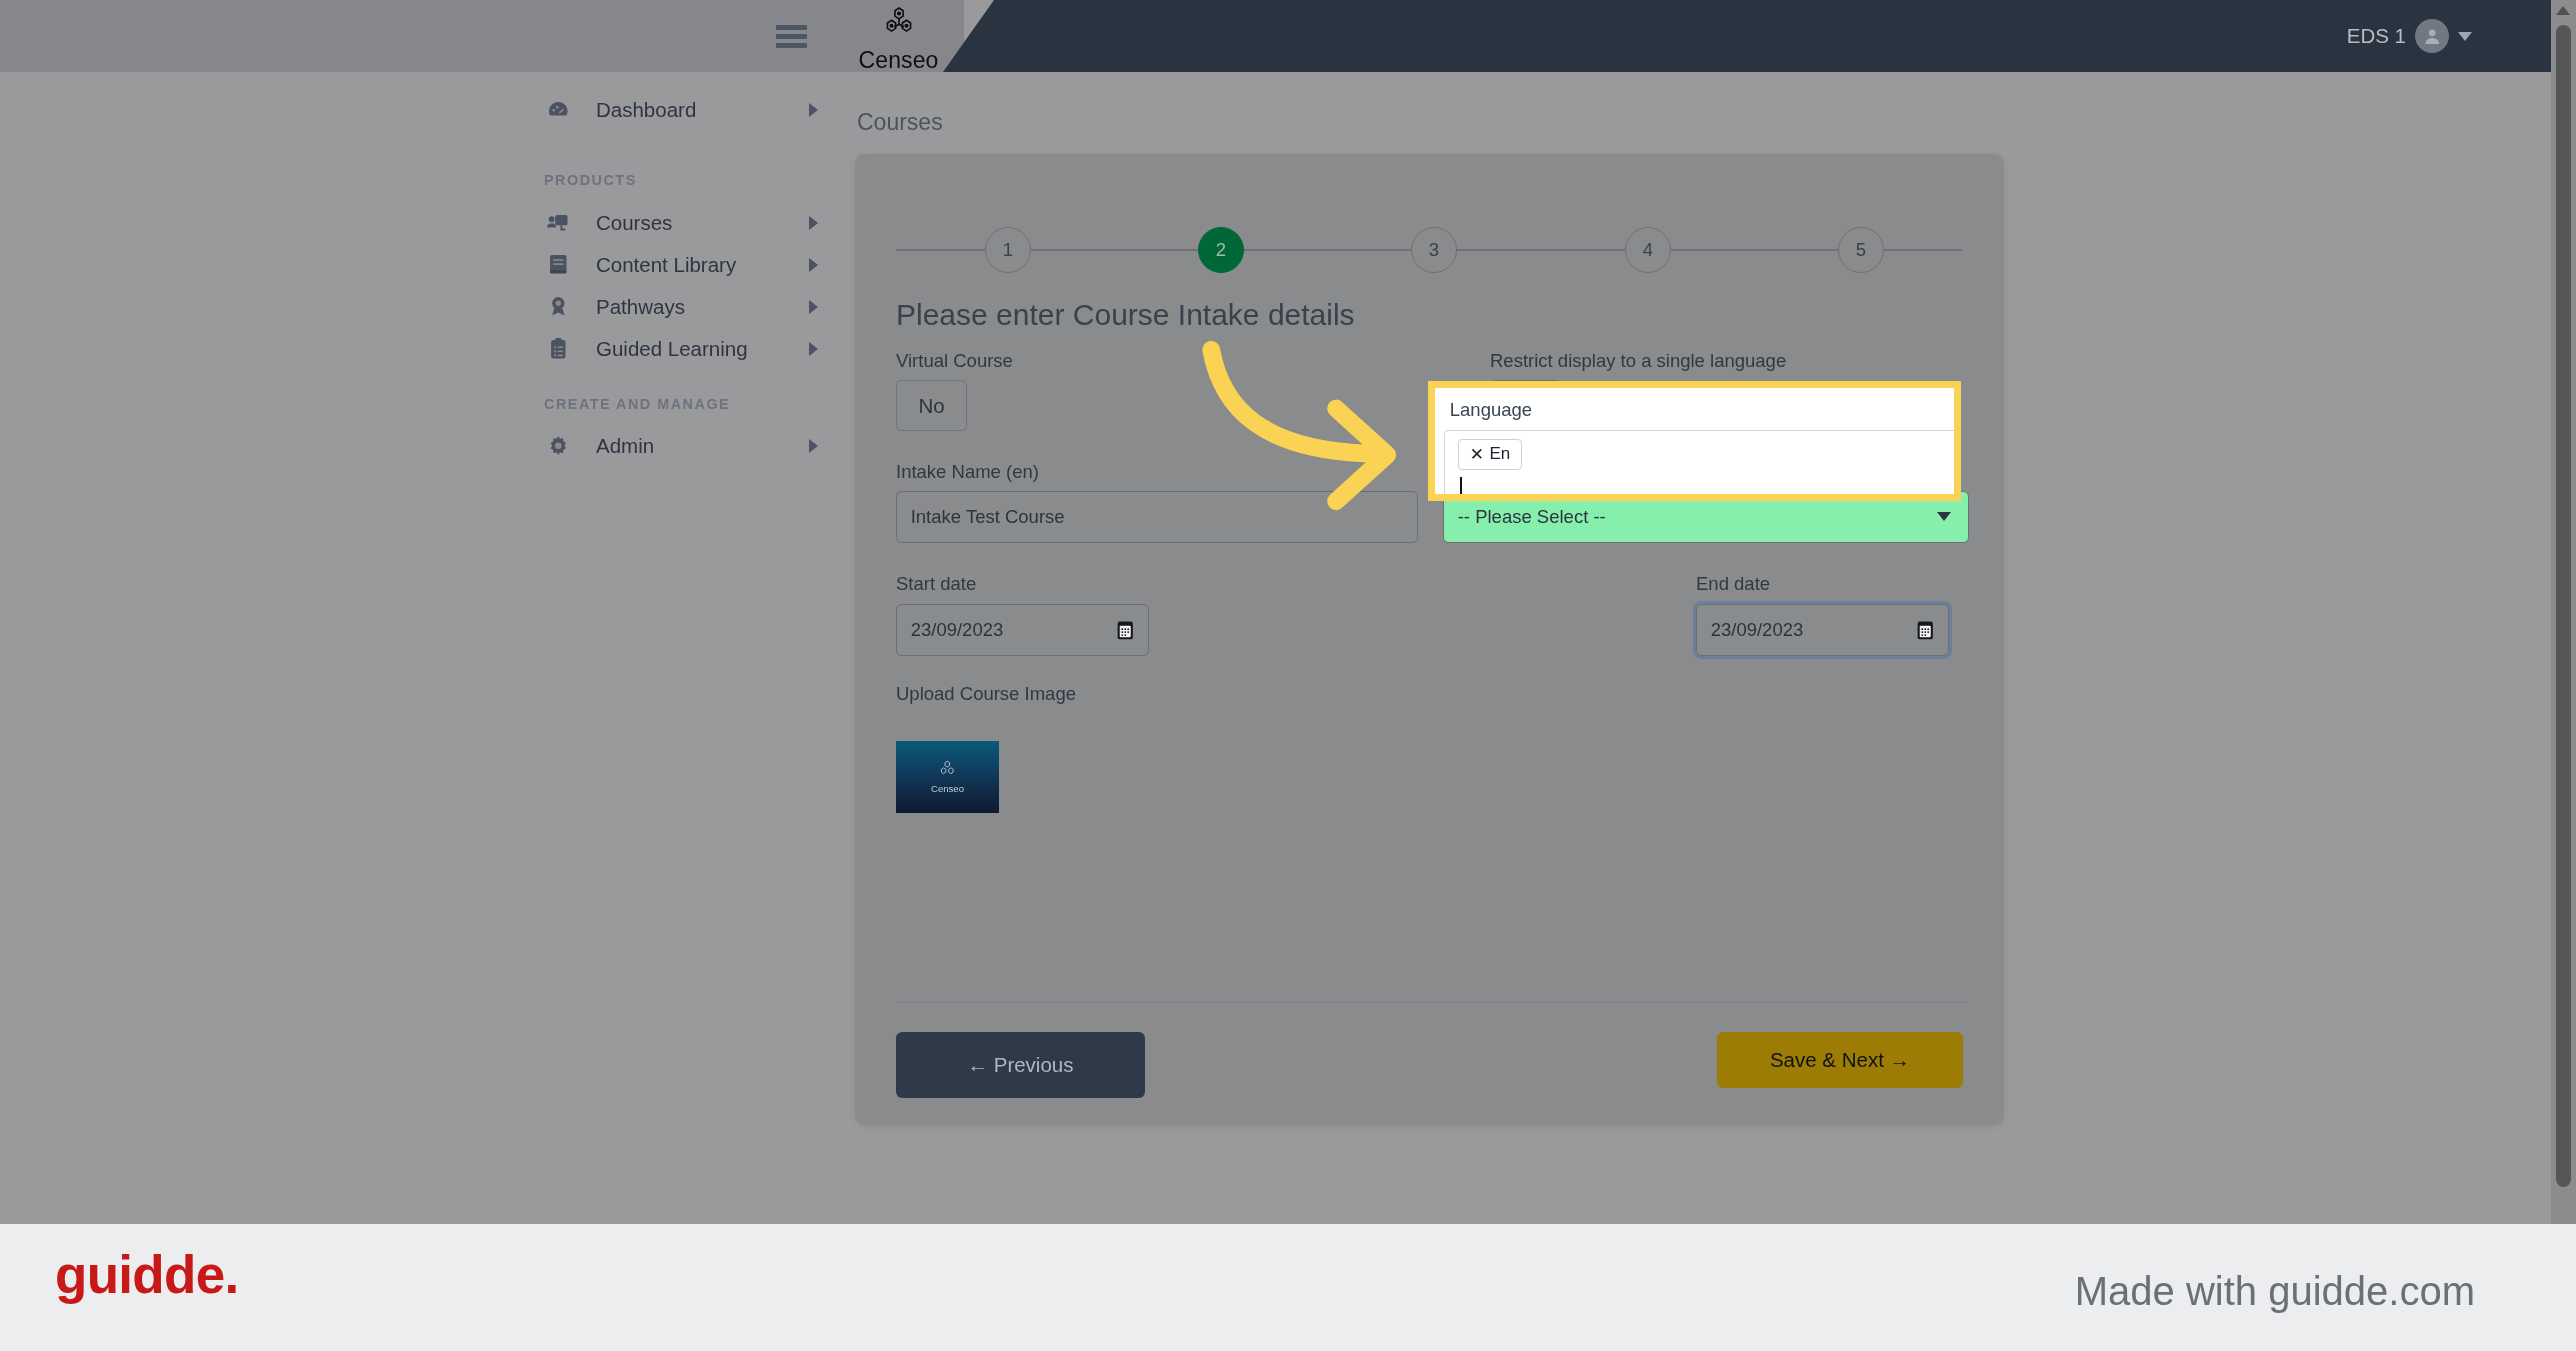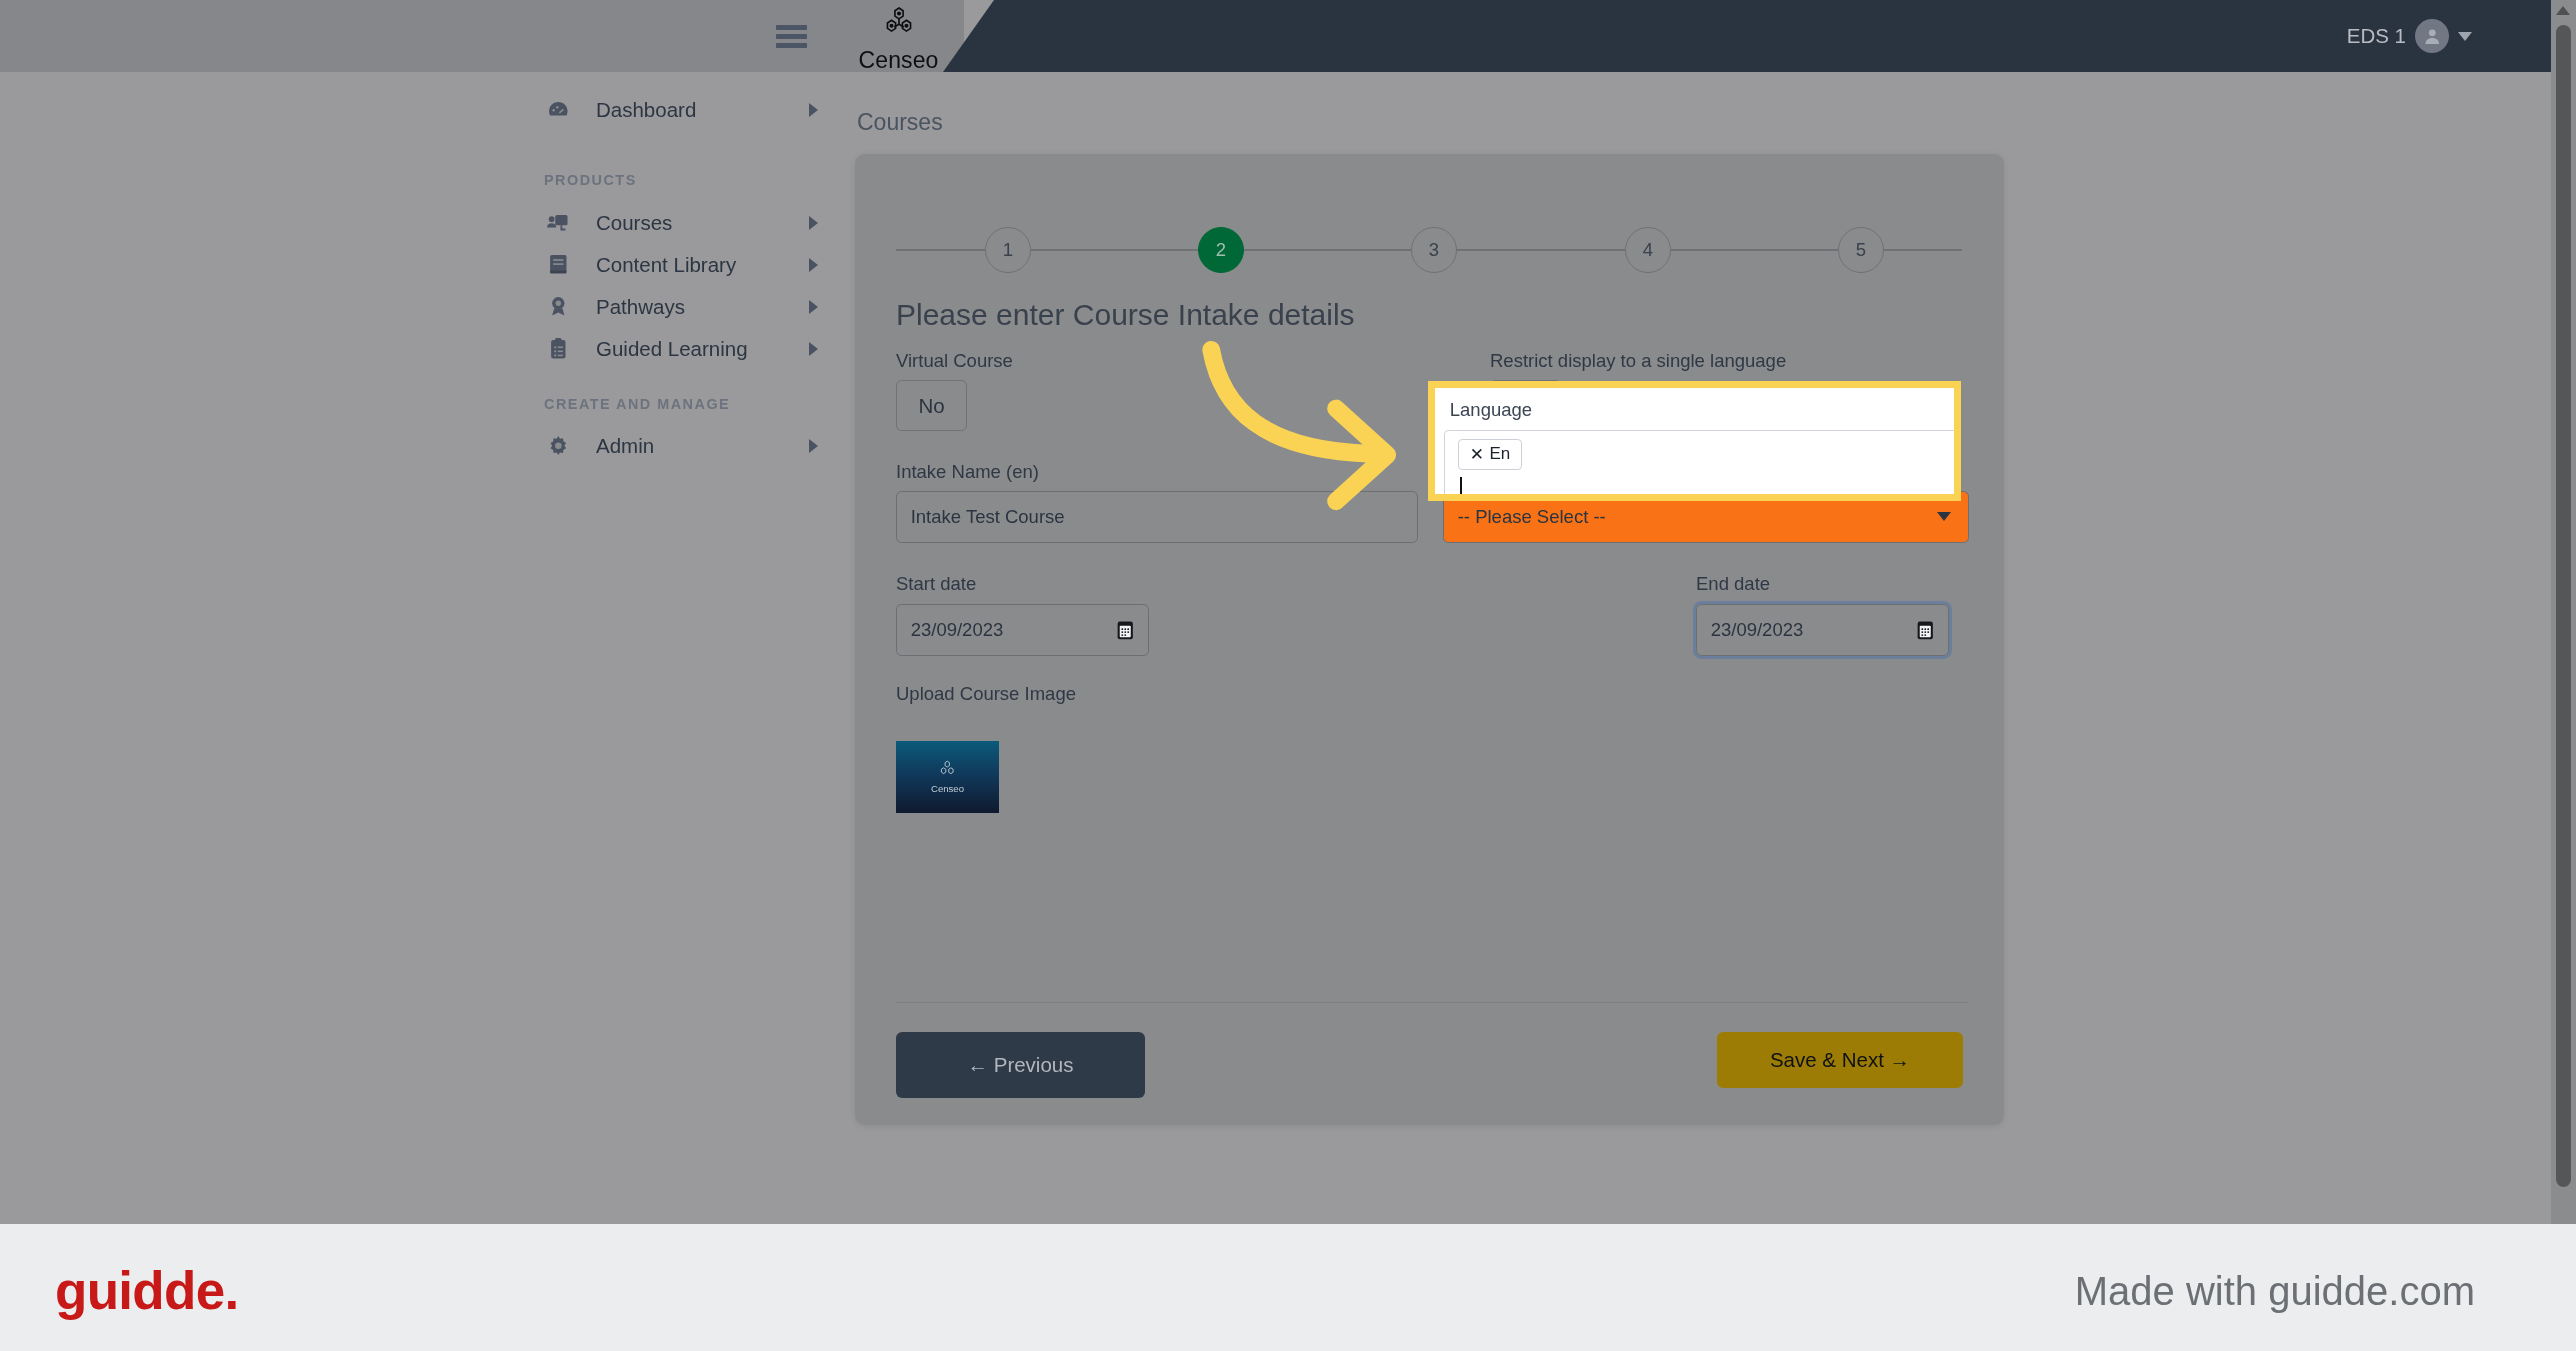--- a/index.html
+++ b/index.html
@@ -159,21 +159,21 @@
   }
 
   .text-input {
     height: 52px; border-radius: 5.5px; border: 0.7px solid #6b6e73;
     background: #8a8b8d; font-size: 18.5px; color: #2b3440;
     padding: 0 13.7px; width: 100%;
     font-family: "Liberation Sans", sans-serif;
   }
   .select-input {
     height: 52px; border-radius: 5.5px; border: 0.7px solid #6b6e73;
-    background: #f97316; font-size: 18.5px; color: #2b3440;
+    background: #86efac; font-size: 18.5px; color: #2b3440;
     padding: 0 13.7px; width: 100%; appearance: none;
     font-family: "Liberation Sans", sans-serif;
   }
   .select-wrap { position: relative; width: 100%; }
   .select-chev {
     position: absolute; right: 18px; top: 20.5px; pointer-events: none;
     width: 0; height: 0; border-left: 7.5px solid transparent;
     border-right: 7.5px solid transparent; border-top: 9.6px solid #2b3440;
   }
 
@@ -259,21 +259,21 @@
     position: absolute; left: 1162px; top: 328px;
     width: 314px; height: 191px; z-index: 45; pointer-events: none;
   }
 
   
   .footer {
     position: absolute; left: 0; top: 1224px;
     width: 2576px; height: 128px; background: #ecedef;
   }
   .footer-logo {
-    position: absolute; left: 55px; top: 36px;
+    position: absolute; left: 55px; top: 20px;
     font-size: 53px; color: #c81919; font-weight: bold; letter-spacing: -0.7px;
   }
   .footer-made {
     position: absolute; right: 101px; top: 45px;
     font-size: 40px; color: #6c6f74;
   }
 </style>
 </head>
 <body>
 

